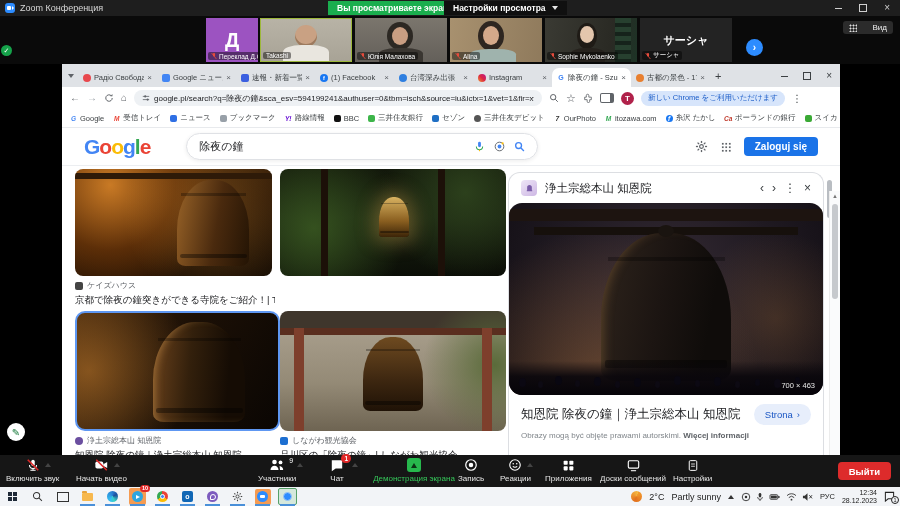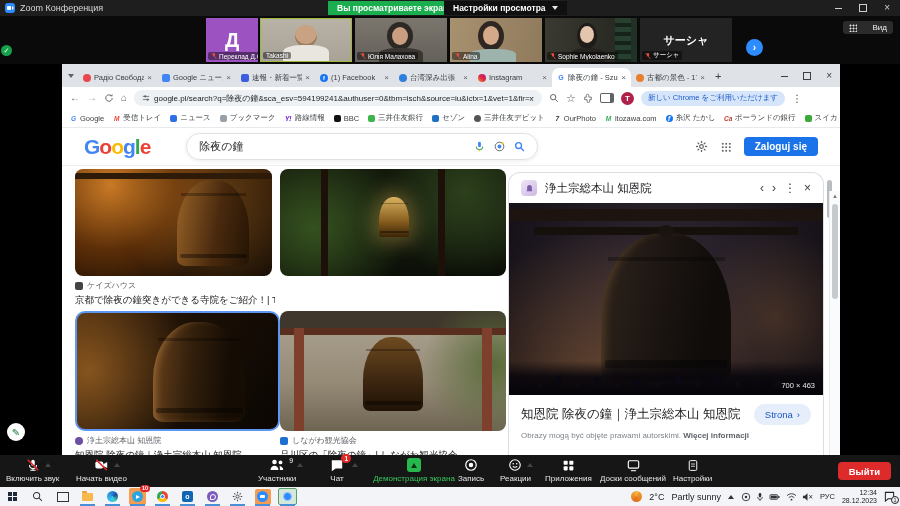--- a/index.html
+++ b/index.html
@@ -85,21 +85,21 @@
   .a4{background:radial-gradient(circle at 95% 45%, #5a6b3a, transparent 32%),linear-gradient(180deg,#3f362c 0%,#3f362c 14%,#a89e8c 14%,#948a76 60%,#6e6452 100%);}
   .a4 .pil1,.a4 .pil2{position:absolute;top:14%;bottom:0;width:10px;background:#7e3f2c;}
   .a4 .pil1{left:6%;} .a4 .pil2{right:6%;}
   .a4 .beam{position:absolute;left:0;right:0;top:14%;height:7px;background:#5a2e1f;}
   
   .panel{position:absolute;left:446px;top:6px;width:316px;height:285px;background:#fff;border:1px solid #dcdee2;border-bottom:none;border-radius:12px 12px 0 0;overflow:hidden;display:flex;flex-direction:column;box-sizing:border-box;}
   .phead{height:30px;display:flex;align-items:center;gap:8px;padding:0 12px;flex:0 0 auto;}
   .pfav{width:16px;height:16px;border-radius:4px;background:linear-gradient(140deg,#efe6f7,#cdb7e4);display:flex;align-items:center;justify-content:center;flex:0 0 auto;}
   .ptitle{font-size:11.5px;color:#202124;flex:1;white-space:nowrap;overflow:hidden;}
   .pnav{color:#3c4043;font-size:12px;line-height:12px;}
-  .pimg{height:192px;position:relative;background:radial-gradient(circle at 30% 95%, rgba(214,140,70,.38), transparent 55%),radial-gradient(circle at 85% 60%, rgba(230,150,60,.18), transparent 30%),radial-gradient(circle at 50% 40%, #342a33 0%, #201a22 55%, #120e14 100%);flex:0 0 auto;overflow:hidden;}
+  .pimg{height:192px;position:relative;background:radial-gradient(circle at 30% 95%, rgba(214,140,70,.38), transparent 55%),radial-gradient(circle at 85% 60%, rgba(230,150,60,.18), transparent 30%),radial-gradient(circle at 50% 40%, #342a33 0%, #201a22 55%, #120e14 100%);flex:0 0 auto;overflow:hidden;border-radius:13px;}
   .pbeam1{position:absolute;left:0;right:0;top:6px;height:12px;background:#1d1410;}
   .pbeam2{position:absolute;left:8%;right:8%;top:24px;height:8px;background:#16100c;}
   .bigbell{left:50%;top:30px;transform:translateX(-50%);width:130px;height:148px;background:linear-gradient(100deg,#2e241c 0%,#1c1512 45%,#0f0c0a 80%);box-shadow:inset 8px 0 12px -6px rgba(210,150,80,.3);}
   .knob{position:absolute;left:50%;top:22px;transform:translateX(-50%);width:16px;height:12px;border-radius:50%;background:#1a1410;}
   .crowdveil{position:absolute;left:0;right:0;bottom:0;height:34px;background:linear-gradient(0deg,#060409 0%, rgba(10,7,12,.92) 55%, transparent 100%);}
   .heads{position:absolute;left:10px;bottom:8px;width:7px;height:9px;border-radius:50%;background:#0b0812;box-shadow:18px 2px 0 -1px #0d0a13,36px -2px 0 0 #090711,55px 1px 0 -1px #0d0a13,75px -1px 0 0 #0a0812,95px 2px 0 -1px #0c0913,115px 0 0 0 #090711,135px 2px 0 -1px #0d0a13,155px -2px 0 0 #0a0812,175px 1px 0 -1px #0c0913,195px -1px 0 0 #090711,215px 2px 0 -1px #0d0a13,235px 0 0 -1px #0a0812,255px 1px 0 0 #0c0913,275px -2px 0 -1px #090711;}
   .sizelabel{position:absolute;right:8px;bottom:5px;font-size:7.5px;color:#e8e8e8;}
   .pinfo{display:flex;align-items:center;gap:10px;padding:9px 12px 5px;flex:0 0 auto;}
   .pimgtitle{font-size:12.5px;color:#202124;flex:1;white-space:nowrap;overflow:hidden;}
   .strona{background:#e7eefb;color:#1b57c4;font-size:9.5px;padding:5px 11px;border-radius:13px;white-space:nowrap;flex:0 0 auto;display:flex;gap:4px;align-items:center;}

